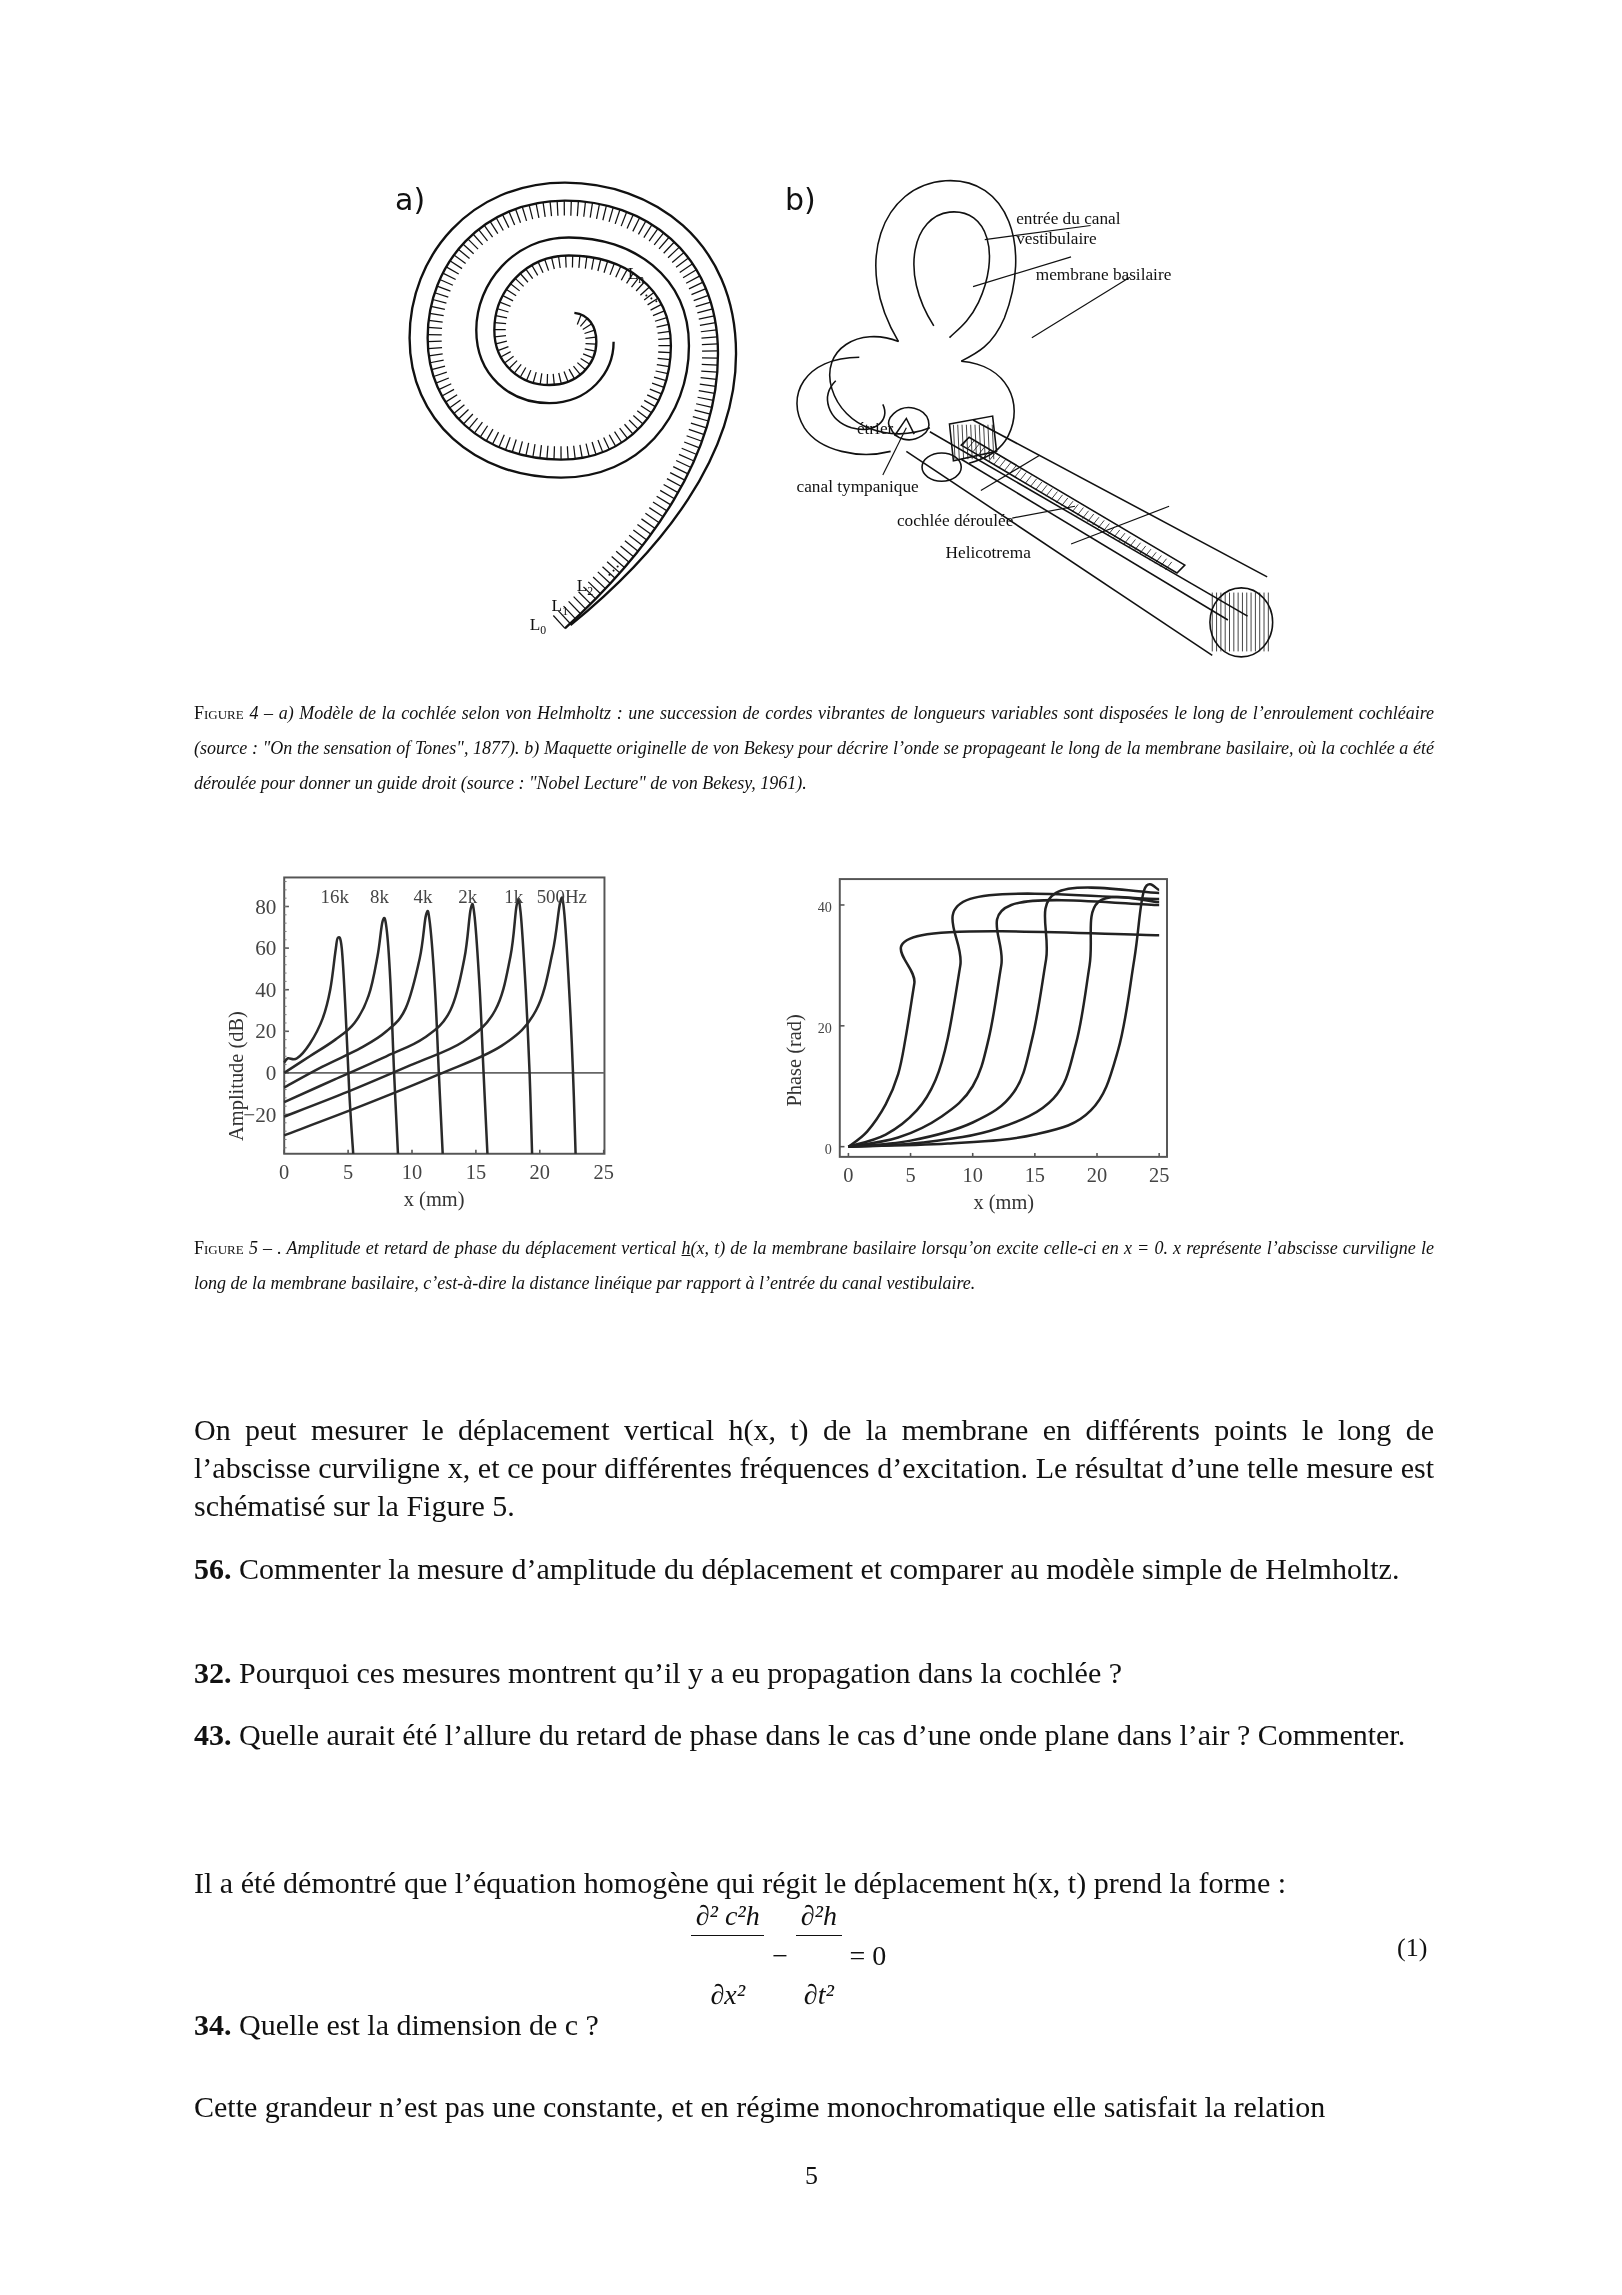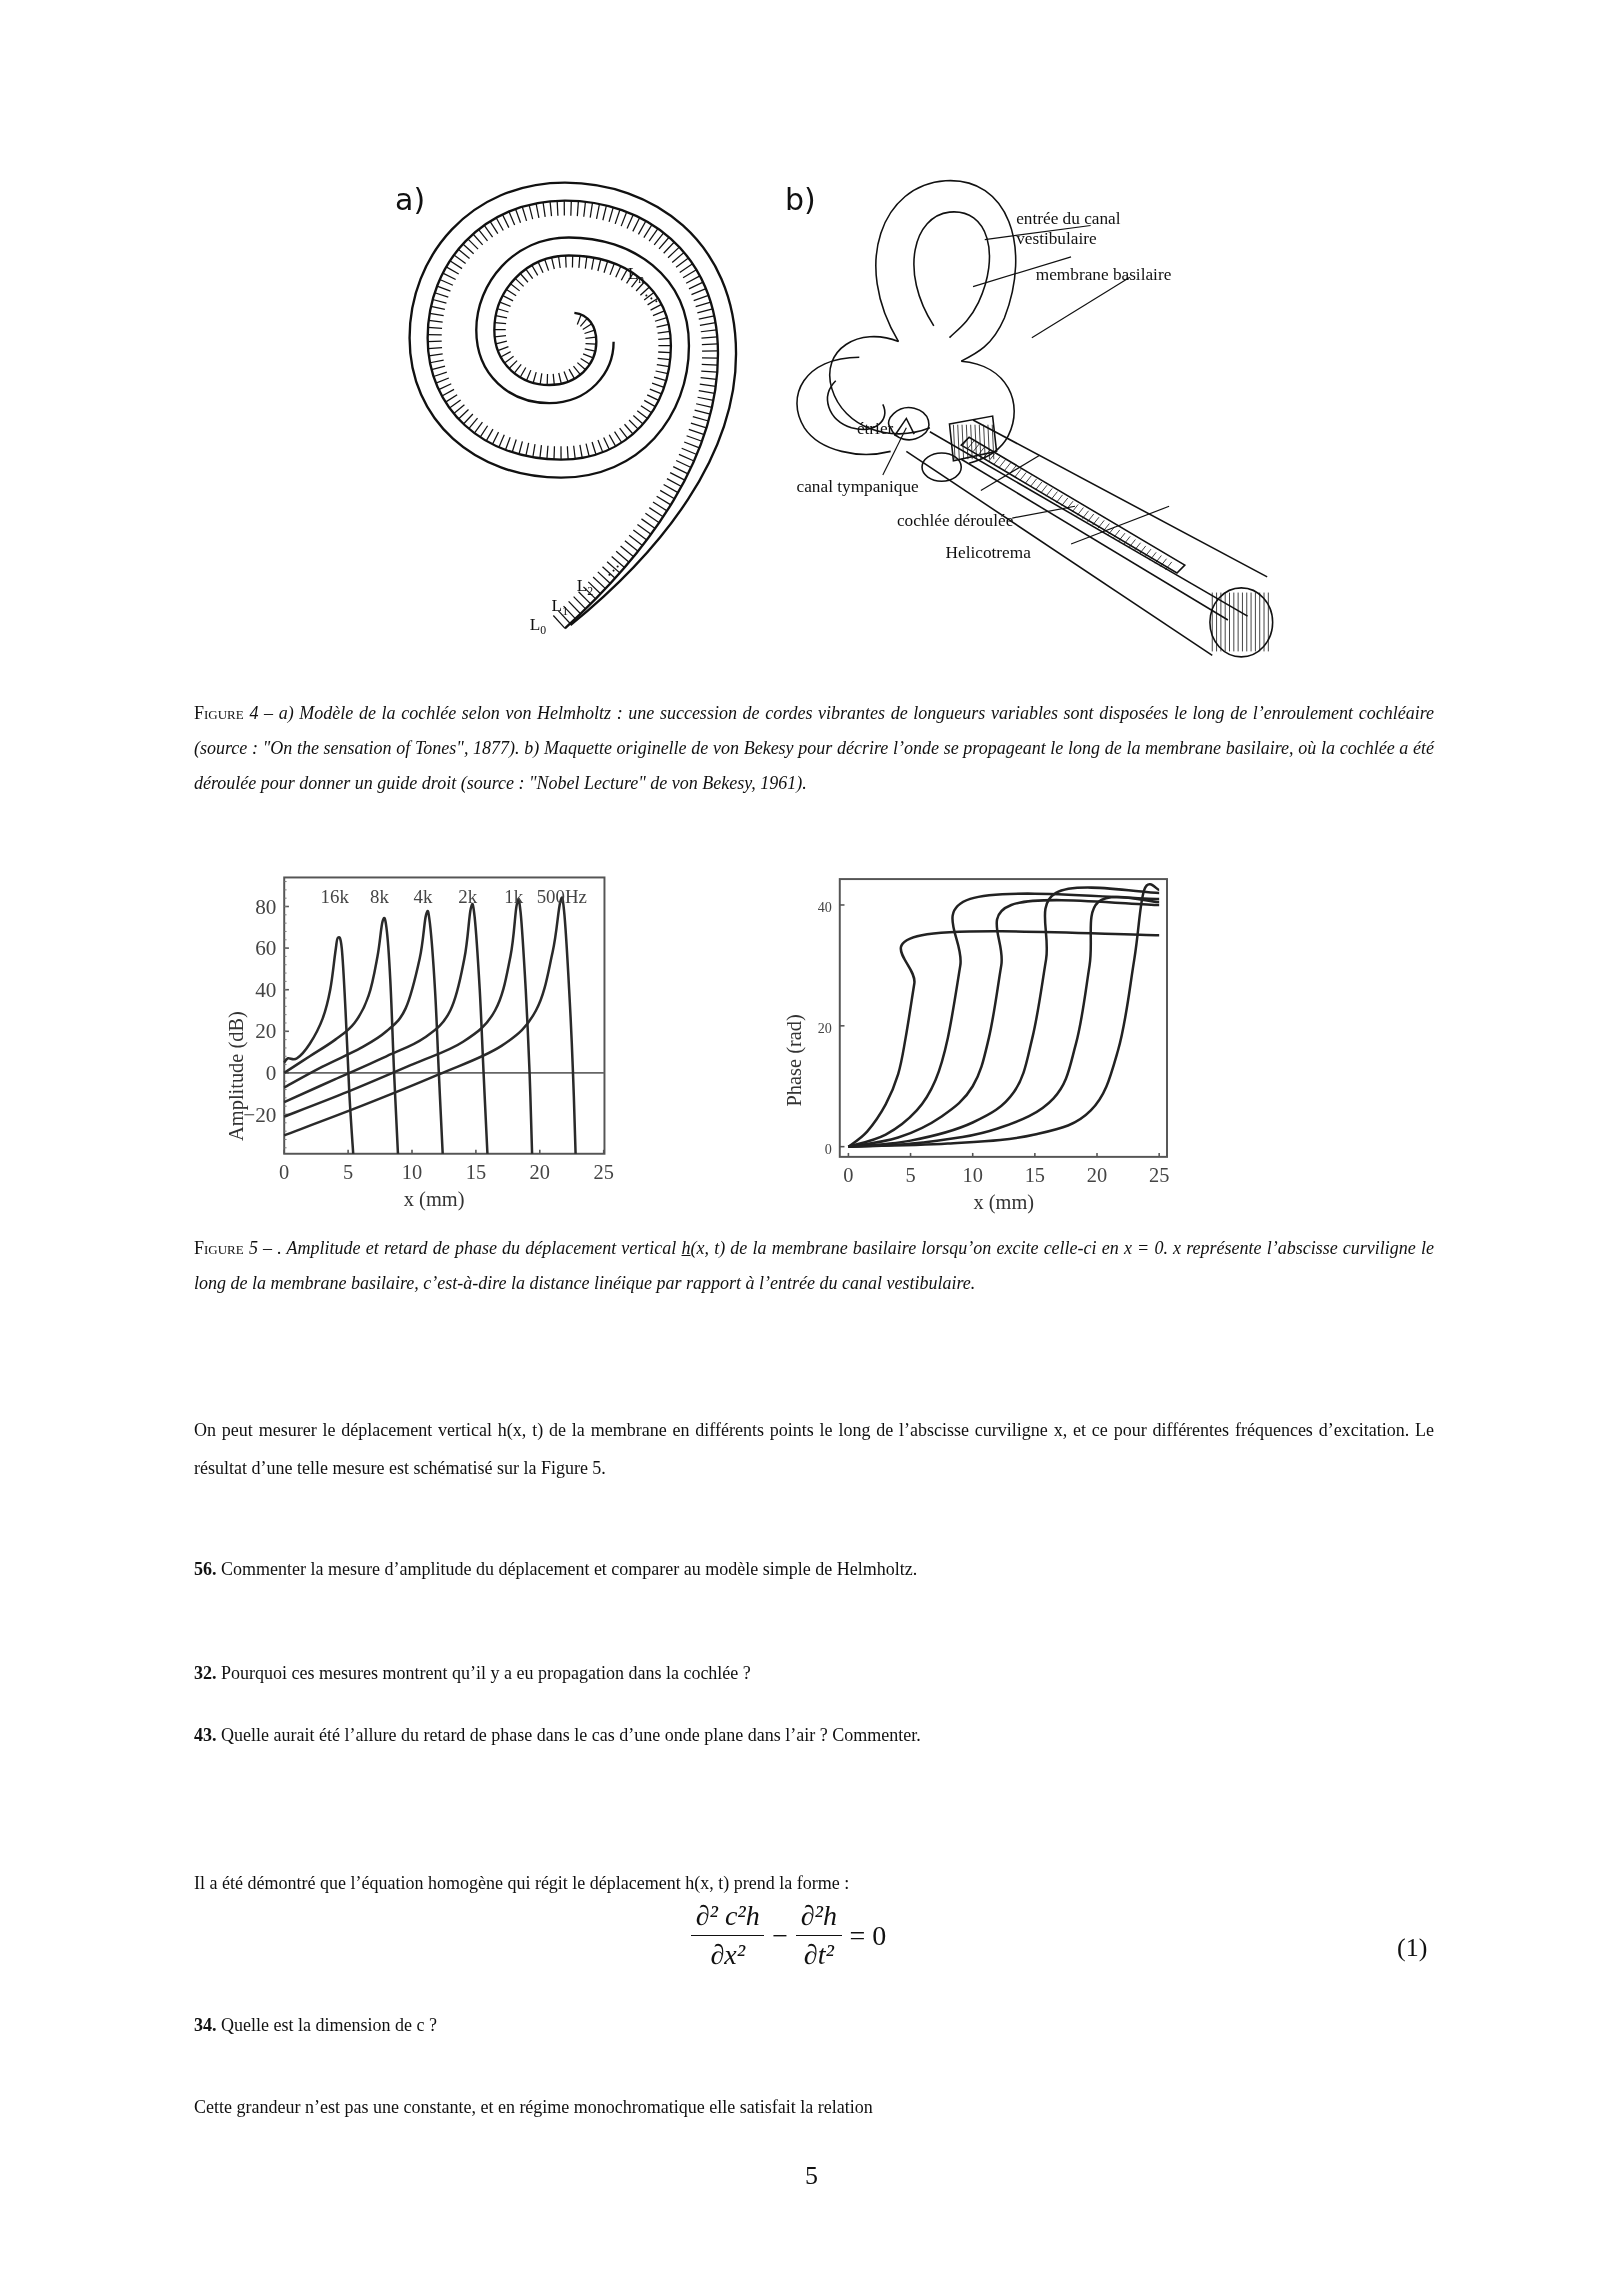--- a/index.html
+++ b/index.html
@@ -3,27 +3,27 @@
 <meta charset="utf-8">
 <style>
   html, body { margin: 0; padding: 0; background: #ffffff; }
   body { width: 1623px; height: 2295px; position: relative; overflow: hidden;
          font-family: "DejaVu Serif", "Liberation Serif", serif; color: #111; }
   .abs { position: absolute; }
   .sans { font-family: "DejaVu Sans", "Liberation Sans", sans-serif; }
   .caption { left: 194px; width: 1240px; font-style: italic; font-size: 18px; line-height: 35px;
              text-align: justify; font-family: "Liberation Serif", "DejaVu Serif", serif; }
   .caption .sc { font-style: normal; font-variant: small-caps; }
-  .body-text { left: 194px; width: 1240px; font-size: 18px; line-height: 38px; text-align: justify;
+  .body-text { left: 194px; width: 1240px; font-size: 30px; line-height: 38px; text-align: justify;
                font-family: "Liberation Serif", "DejaVu Serif", serif; }
   .body-text b { font-weight: bold; }
   .fig-label { font-size: 30px; font-family: "DejaVu Sans", sans-serif; }
   svg text { font-family: "Liberation Serif", "DejaVu Serif", serif; }
   .eq { font-family: "Liberation Serif", "DejaVu Serif", serif; font-size: 28px; }
-  .frac { display: inline-flex; flex-direction: column; align-items: center; vertical-align: middle; }
+  .frac { display: inline-flex; flex-direction: column; align-items: center; vertical-align: middle; gap: 40px; }
   .frac .num { padding: 0 4.7px 3.1px 4.7px; border-bottom: 1.6px solid #111; font-style: italic; }
   .frac .den { padding: 3.1px 4.7px 0 4.7px; font-style: italic; }
 </style>
 </head>
 <body>
 
 <div class="abs fig-label" style="left:395px;top:182px;">a)</div>
 <div class="abs fig-label" style="left:785px;top:182px;">b)</div>
 
 <svg class="abs" style="left:408px;top:181px;" width="361" height="463" viewBox="0 0 460 590">

